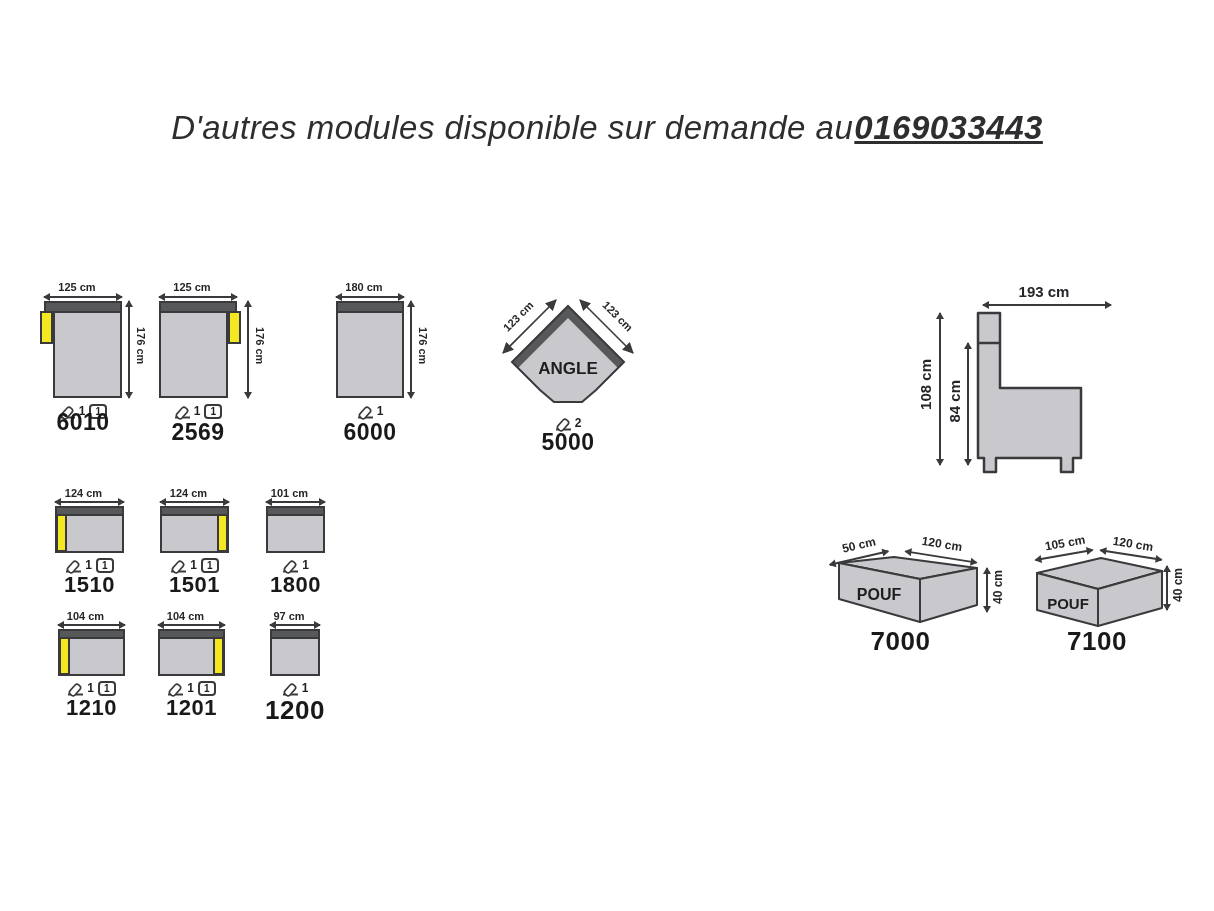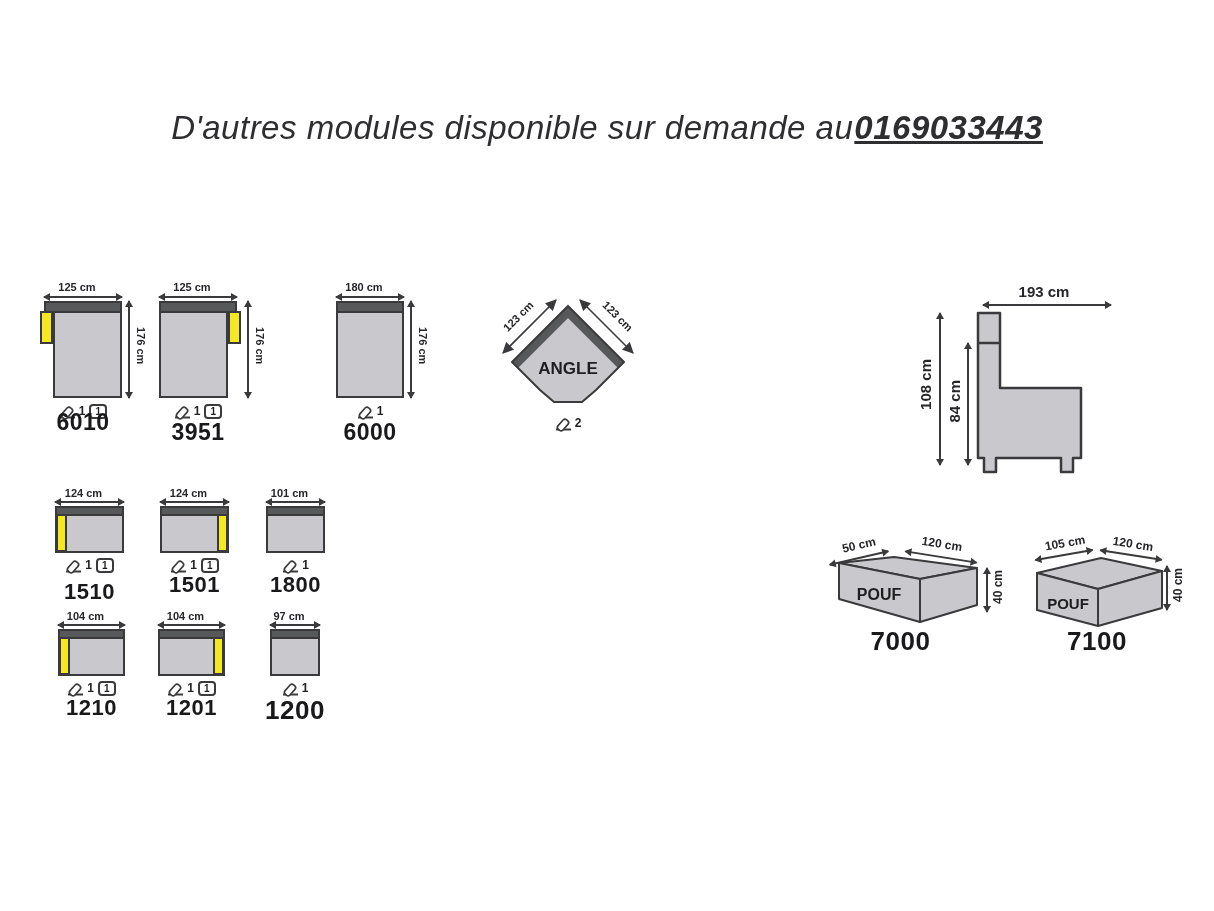--- a/index.html
+++ b/index.html
@@ -133,21 +133,21 @@
   <div class="icons" style="top:121px;">
     <svg width="18" height="16">
         <line x1="1" y1="14.5" x2="16" y2="14.5" stroke="#3a3a3c" stroke-width="2"></line>
         <rect x="3" y="6" width="12.5" height="6.5" rx="2.5" fill="#fff" stroke="#3a3a3c" stroke-width="1.6" transform="rotate(-48 9.5 11)"></rect>
       </svg>
     <span class="count">1</span>
     <span class="pillow">
         <span>1</span>
       </span>
   </div>
-  <div class="model-id" style="top:138px;">3951</div>
+  <div class="model-id" style="top:138px;">2569</div>
 </div>
 
 <div class="module" style="left:336px; top:281px; width:68px;">
   <span class="wlabel">180 cm</span>
   <div class="h-arrow" style="top:15px; left:0; width:68px;"></div>
   <div class="box" style="top:20px; height:97px; width:68px;">
     <div class="bar"></div>
     <div class="bodyrect" style="left:0; right:0; top:10px;"></div>
   </div>
   <div class="v-arrow" style="top:20px; height:97px; right:-8px;"></div>
@@ -181,20 +181,21 @@
     <text x="117" y="21" text-anchor="middle" transform="rotate(45 117 21)" font-size="11" font-weight="bold" fill="#26262a">123 cm</text>
     <text x="70" y="76" text-anchor="middle" font-size="17" font-weight="bold" fill="#1e1e20">ANGLE</text>
   </svg>
   <div class="icons" style="top:116px;">
     <svg width="18" height="16">
         <line x1="1" y1="14.5" x2="16" y2="14.5" stroke="#3a3a3c" stroke-width="2"></line>
         <rect x="3" y="6" width="12.5" height="6.5" rx="2.5" fill="#fff" stroke="#3a3a3c" stroke-width="1.6" transform="rotate(-48 9.5 11)"></rect>
       </svg>
     <span class="count">2</span>
   </div>
+  <div class="model-id" style="top:131px;">5000</div>
 </div>
 
 <div class="module" style="left:915px; top:283px; width:200px;">
   <span class="wlabel" style="left:70px; font-size:15px;">193 cm</span>
   <div class="h-arrow" style="top:21px; left:68px; width:128px;"></div>
   <svg width="110" height="165" style="position:absolute; left:60px; top:27px;">
     <path d="M3,3 L25,3 L25,78 L106,78 L106,148 L98,148 L98,162 L86,162 L86,148 L21,148 L21,162 L9,162 L9,148 L3,148 Z" fill="#c9c8cc" stroke="#3a3a3c" stroke-width="2.5" stroke-linejoin="round"></path>
     <line x1="3" y1="33" x2="25" y2="33" stroke="#3a3a3c" stroke-width="2.5"></line>
   </svg>
   <div class="v-arrow" style="left:24px; top:30px; height:152px;"></div>
@@ -214,21 +215,21 @@
   <div class="icons" style="top:69px;">
     <svg width="18" height="16">
         <line x1="1" y1="14.5" x2="16" y2="14.5" stroke="#3a3a3c" stroke-width="2"></line>
         <rect x="3" y="6" width="12.5" height="6.5" rx="2.5" fill="#fff" stroke="#3a3a3c" stroke-width="1.6" transform="rotate(-48 9.5 11)"></rect>
       </svg>
     <span class="count">1</span>
     <span class="pillow">
         <span>1</span>
       </span>
   </div>
-  <div class="model-id" style="top:92px; font-size:22px;">1510</div>
+  <div class="model-id" style="top:85px; font-size:22px;">1510</div>
 </div>
 
 <div class="module" style="left:160px; top:487px; width:69px;">
   <span class="wlabel">124 cm</span>
   <div class="h-arrow" style="top:14px; left:0; width:69px;"></div>
   <div class="box short" style="top:19px; height:47px; width:69px;">
     <div class="bar"></div>
     <div class="bodyrect" style="left:0; right:0; top:8px;"></div>
     <div class="armrest" style="right:1px; top:8px; width:11px; bottom:1px;"></div>
   </div>

